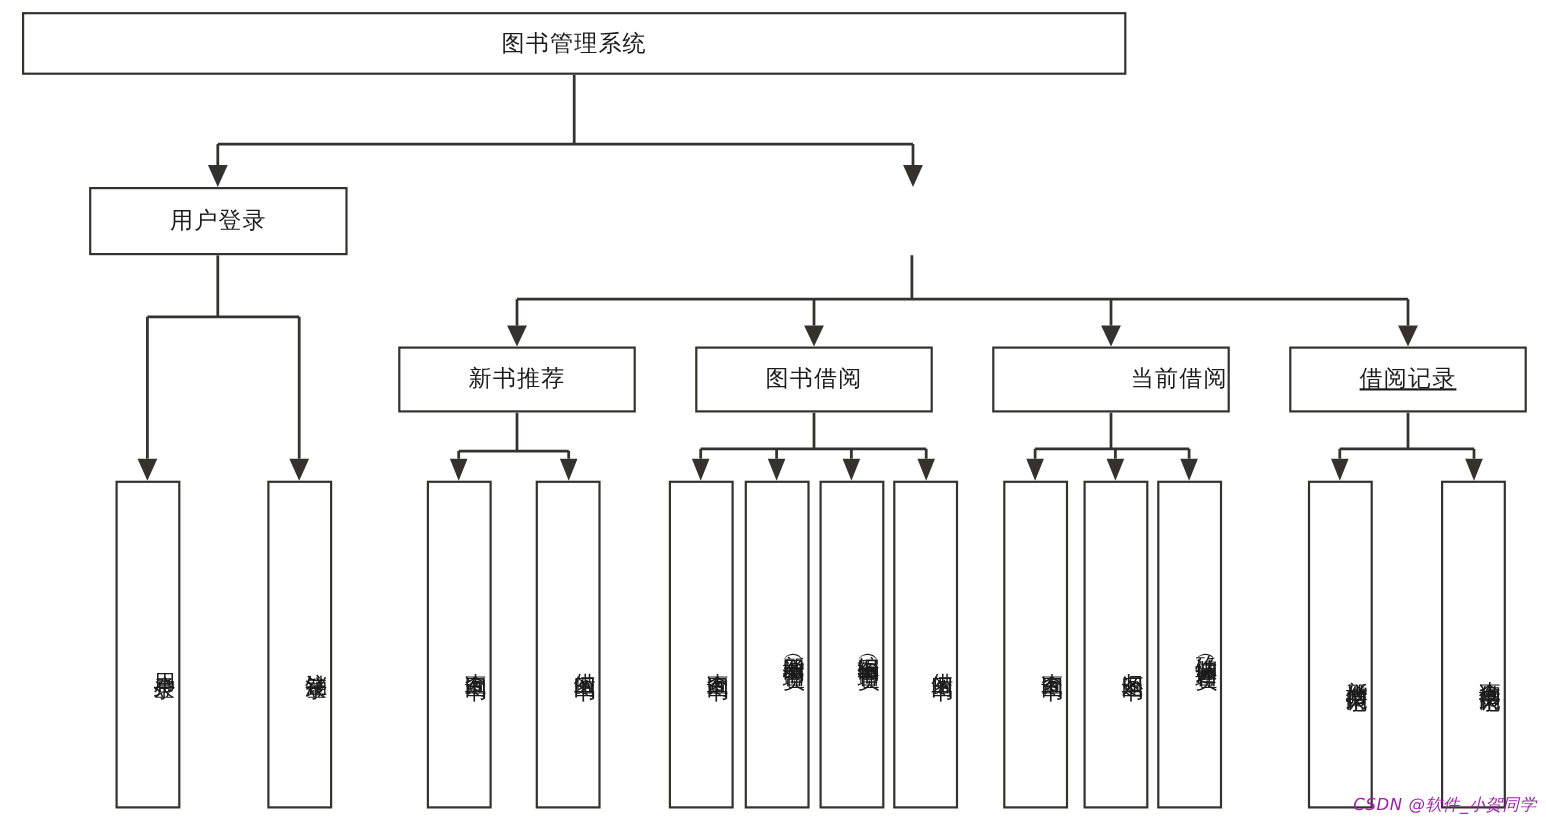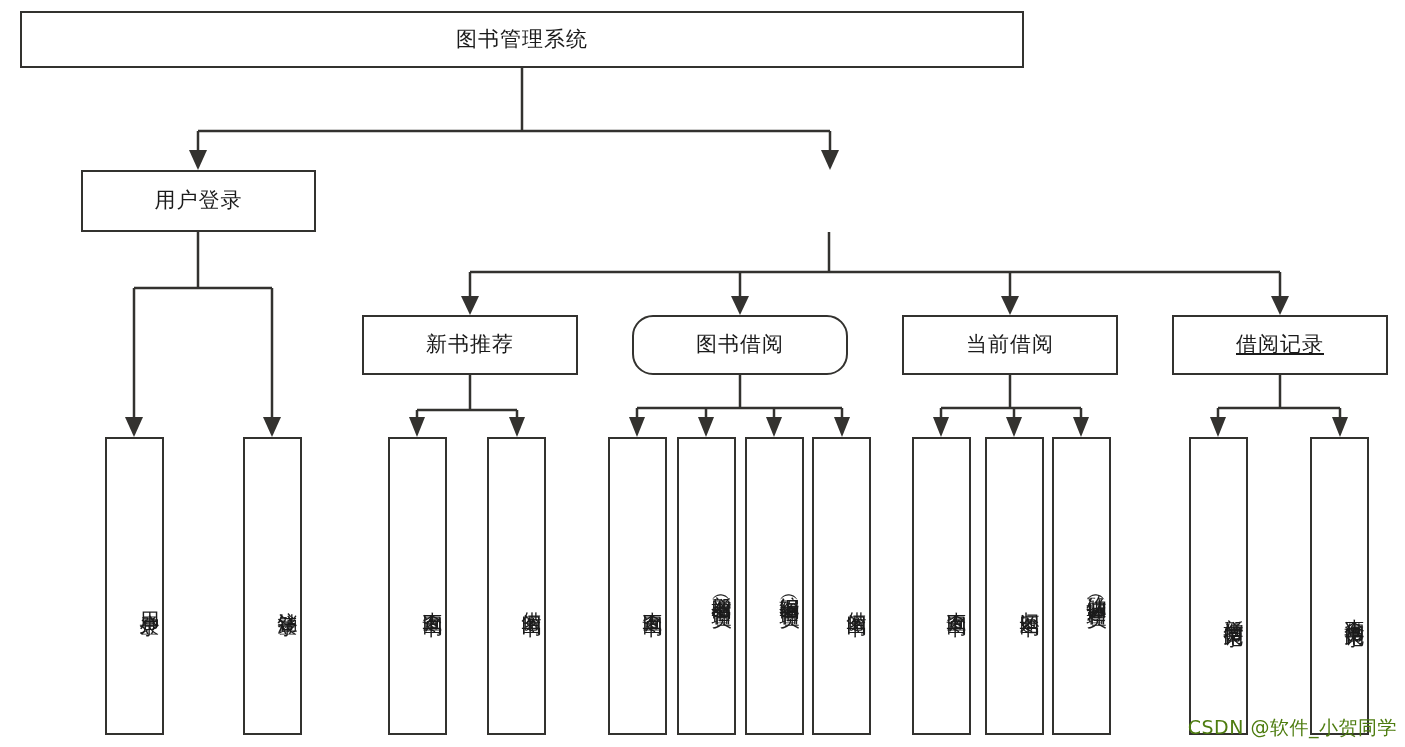--- a/index.html
+++ b/index.html
@@ -52,25 +52,26 @@
   }
   .node.vert span {
     writing-mode: vertical-rl;
     text-orientation: upright;
     display: block;
   }
   .watermark {
     position: absolute;
     right: 8px;
     bottom: 6px;
-    font-size: 19px;
-    color: #4d7c0f;
+    font-size: 15px;
+    color: #a21caf;
     letter-spacing: 0.5px;
     white-space: nowrap;
     user-select: none;
+    font-style: italic;
   }
 </style>
 </head>
 <body>
 
 <div id="canvas">
 
   <svg class="lines" viewBox="0 0 1405 747">
     <defs>
       <marker id="arrow" viewBox="0 0 12 14" refX="1" refY="7" markerWidth="12" markerHeight="14" orient="auto-start-reverse" markerUnits="userSpaceOnUse">
@@ -147,24 +148,24 @@
     <span>图书管理系统</span>
   </div>
 
   <div class="node horiz" style="left:81px; top:170px; width:235px; height:62px;">
     <span>用户登录</span>
   </div>
 
   <div class="node horiz" style="left:362px; top:315px; width:216px; height:60px;">
     <span>新书推荐</span>
   </div>
-  <div class="node horiz" style="left:632px; top:315px; width:216px; height:60px;border-radius:21px;">
+  <div class="node horiz" style="left:632px; top:315px; width:216px; height:60px;">
     <span>图书借阅</span>
   </div>
-  <div class="node horiz" style="left:902px; top:315px; width:216px; height:60px;">
+  <div class="node horiz" style="left:902px; top:315px; width:216px; height:60px;justify-content:flex-end;">
     <span>当前借阅</span>
   </div>
   <div class="node horiz" style="left:1172px; top:315px; width:216px; height:60px;text-decoration:underline;">
     <span>借阅记录</span>
   </div>
 
   <div class="node vert" style="left:105px; top:437px; width:59px; height:298px;">
     <span>用户登录</span>
   </div>
   <div class="node vert" style="left:243px; top:437px; width:59px; height:298px;">

